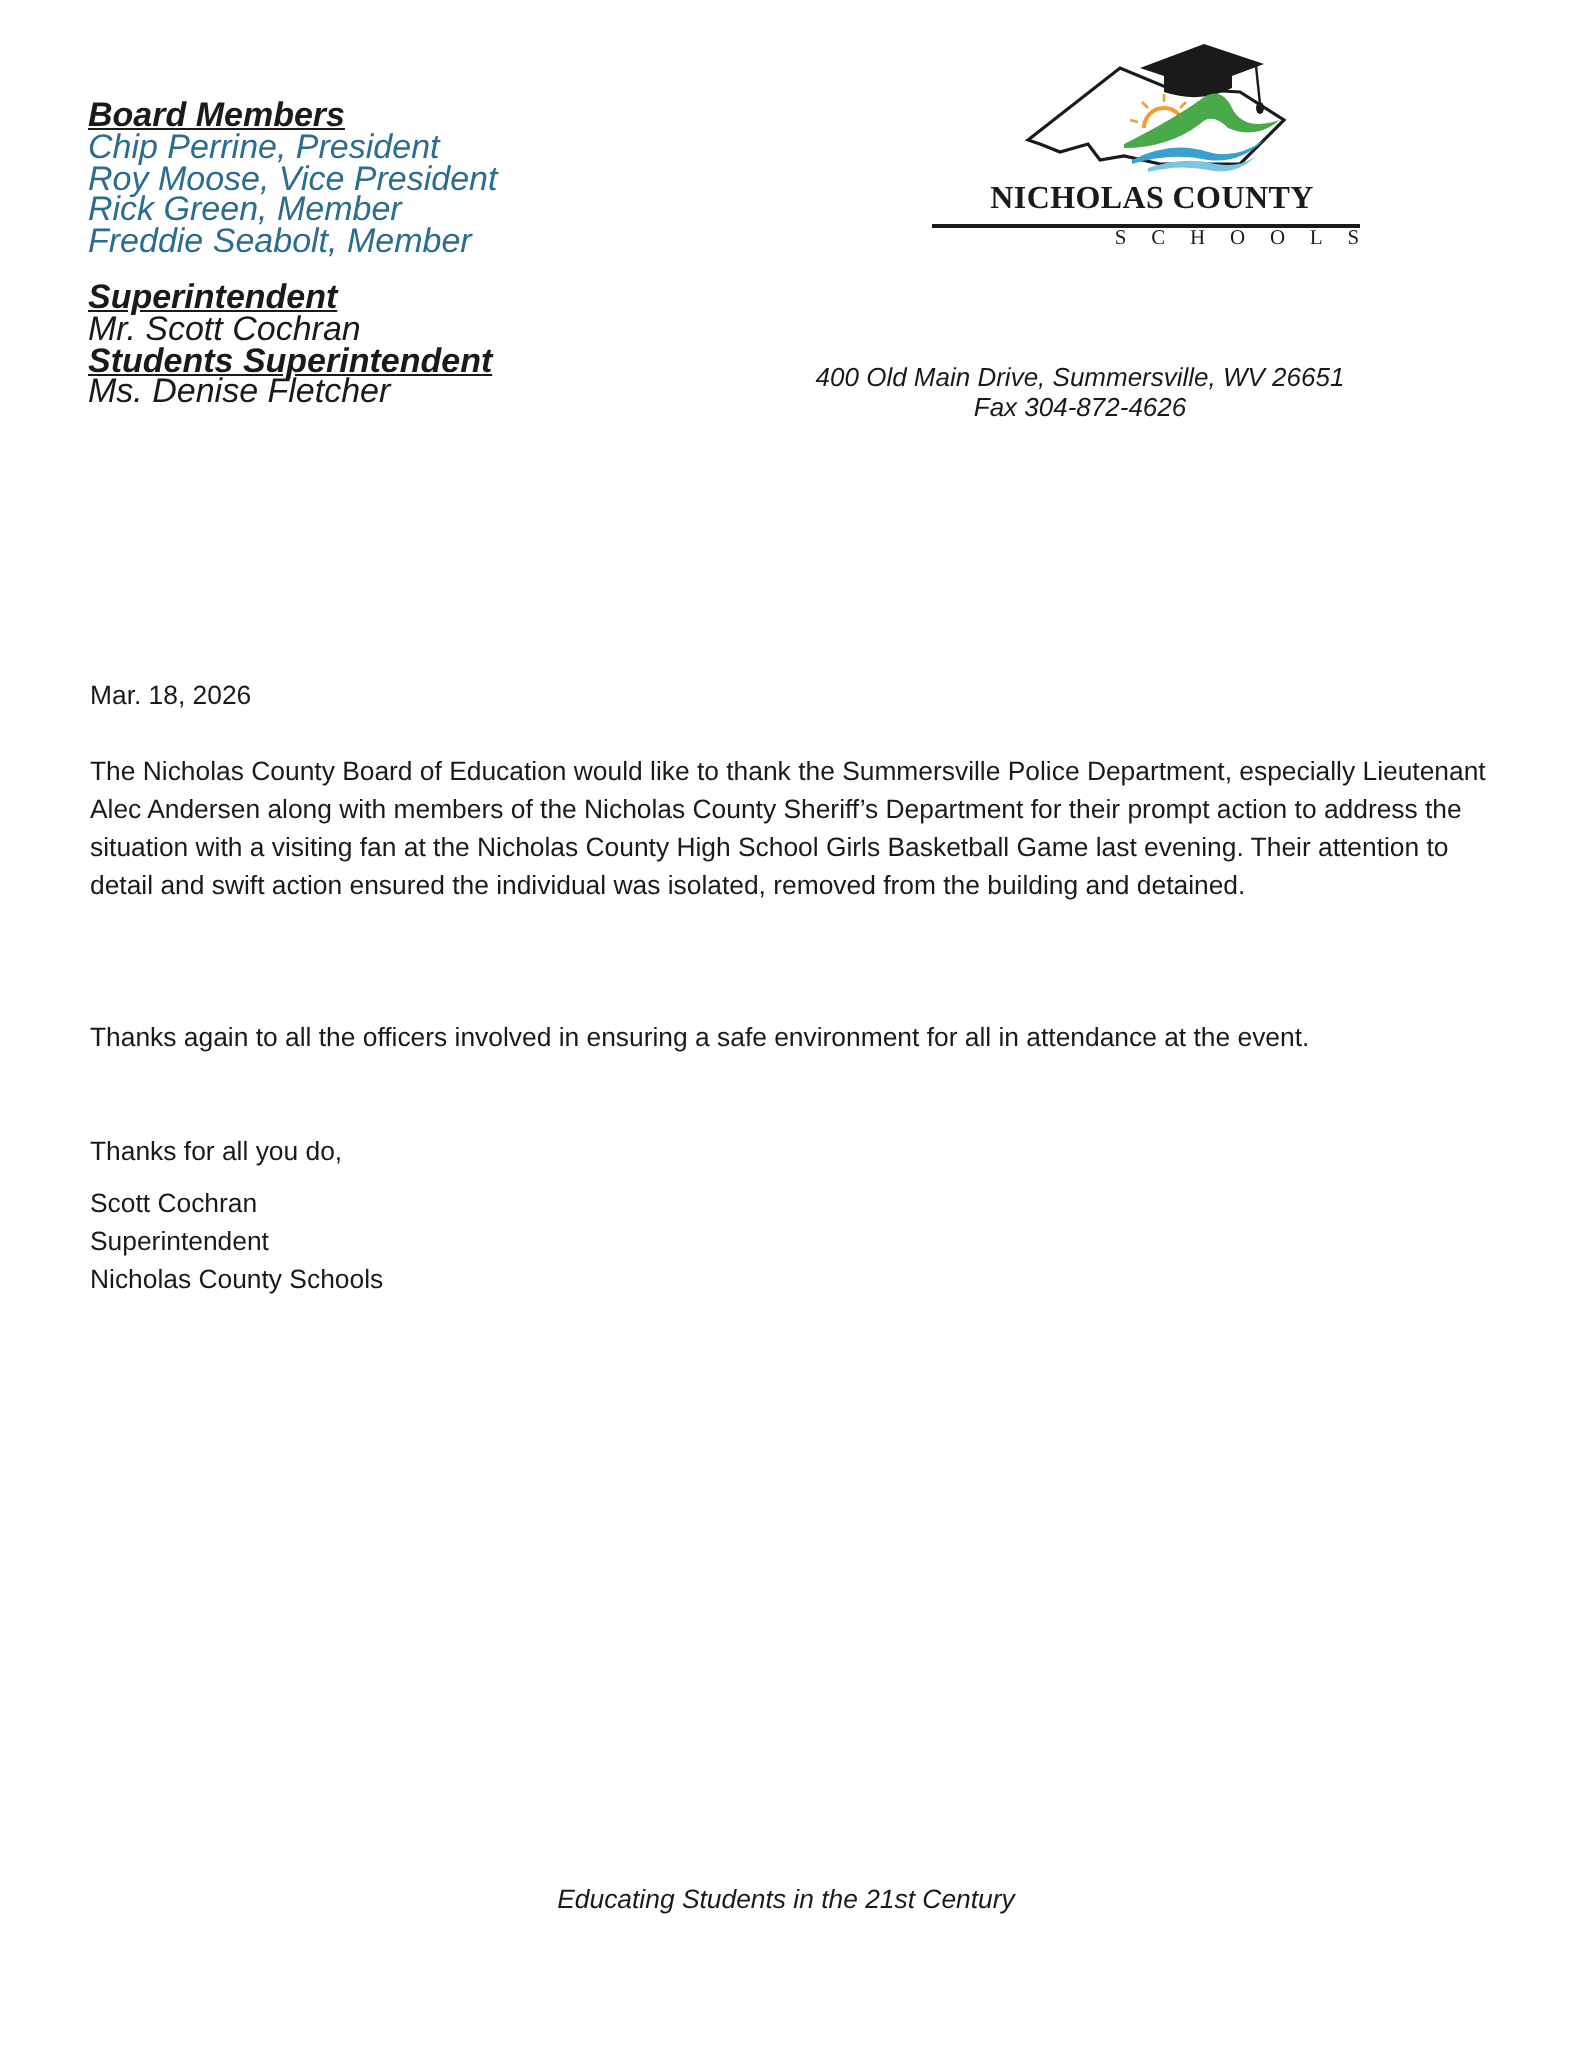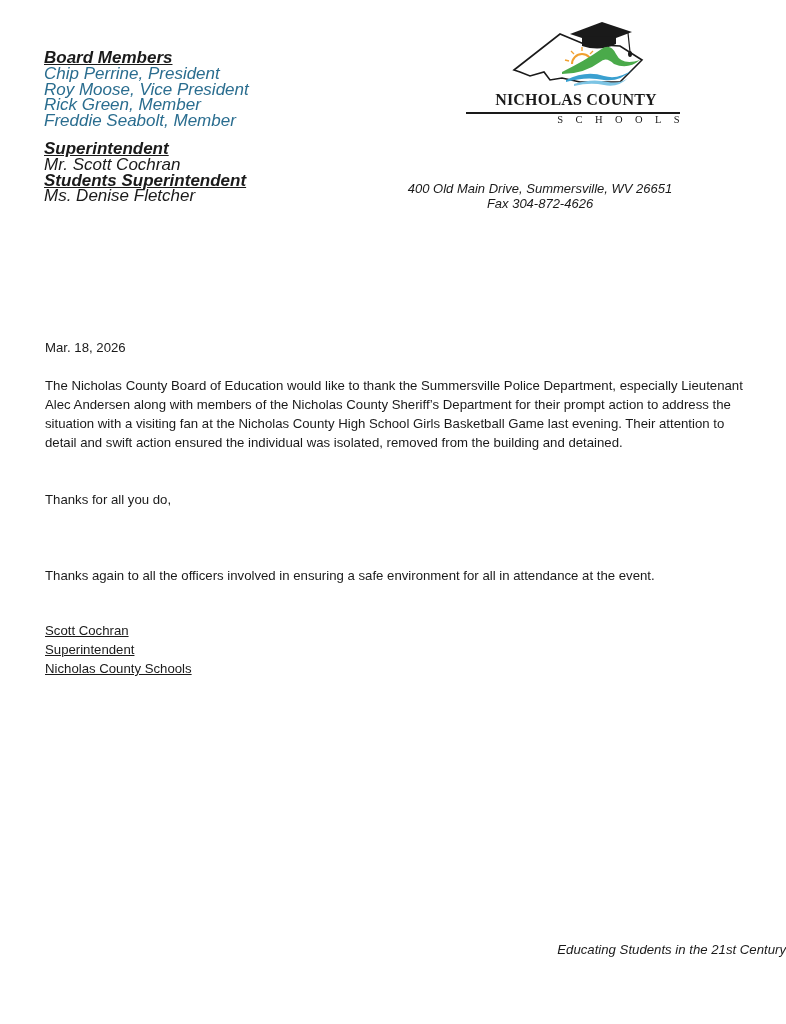--- a/index.html
+++ b/index.html
@@ -48,24 +48,24 @@
 
     .letter {
       position: absolute; left: 45px; top: 338px; width: 700px;
       font-family: "Liberation Sans Narrow", "Liberation Sans", sans-serif;
       font-size: 13.2px; line-height: 19px; color: #1a1a1a;
     }
     .letter .date { margin: 0 0 19px 0; }
     .letter .para { margin: 0; }
     .letter .para2 { margin-top: 57px; }
     .letter .closing { margin-top: 38px; }
-    .letter .signature { margin-top: 36px; text-decoration: underline; }
+    .letter .signature { margin-top: 7px; }
 
     .footer {
-      position: absolute; left: 0; top: 942px; width: 786px; text-align: right;
+      position: absolute; left: 0; top: 942px; width: 786px; text-align: center;
       font-style: italic; font-size: 13.2px; color: #1a1a1a;
     }
   </style>
 </head>
 <body>
 
 <div class="left-header">
   <div class="heading">Board Members</div>
   <div class="member">Chip Perrine, President</div>
   <div class="member">Roy Moose, Vice President</div>
@@ -108,22 +108,22 @@
 </div>
 
 <div class="contact">
   <div>400 Old Main Drive, Summersville, WV  26651</div>
   <div>Fax 304-872-4626</div>
 </div>
 
 <div class="letter">
   <p class="date">Mar. 18, 2026</p>
   <p class="para">The Nicholas County Board of Education would like to thank the Summersville Police Department, especially Lieutenant Alec Andersen along with members of the Nicholas County Sheriff’s Department for their prompt action to address the situation with a visiting fan at the Nicholas County High School Girls Basketball Game last evening.  Their attention to detail and swift action ensured the individual was isolated, removed from the building and detained.</p>
+  <p class="para para2">Thanks again to all the officers involved in ensuring a safe environment for all in attendance at the event.</p>
   <p class="para closing">Thanks for all you do,</p>
-  <p class="para para2">Thanks again to all the officers involved in ensuring a safe environment for all in attendance at the event.</p>
   <div class="signature">
     <div>Scott Cochran</div>
     <div>Superintendent</div>
     <div>Nicholas County Schools</div>
   </div>
 </div>
 
 <div class="footer">Educating Students in the 21st Century</div>
 
 </body></html>

